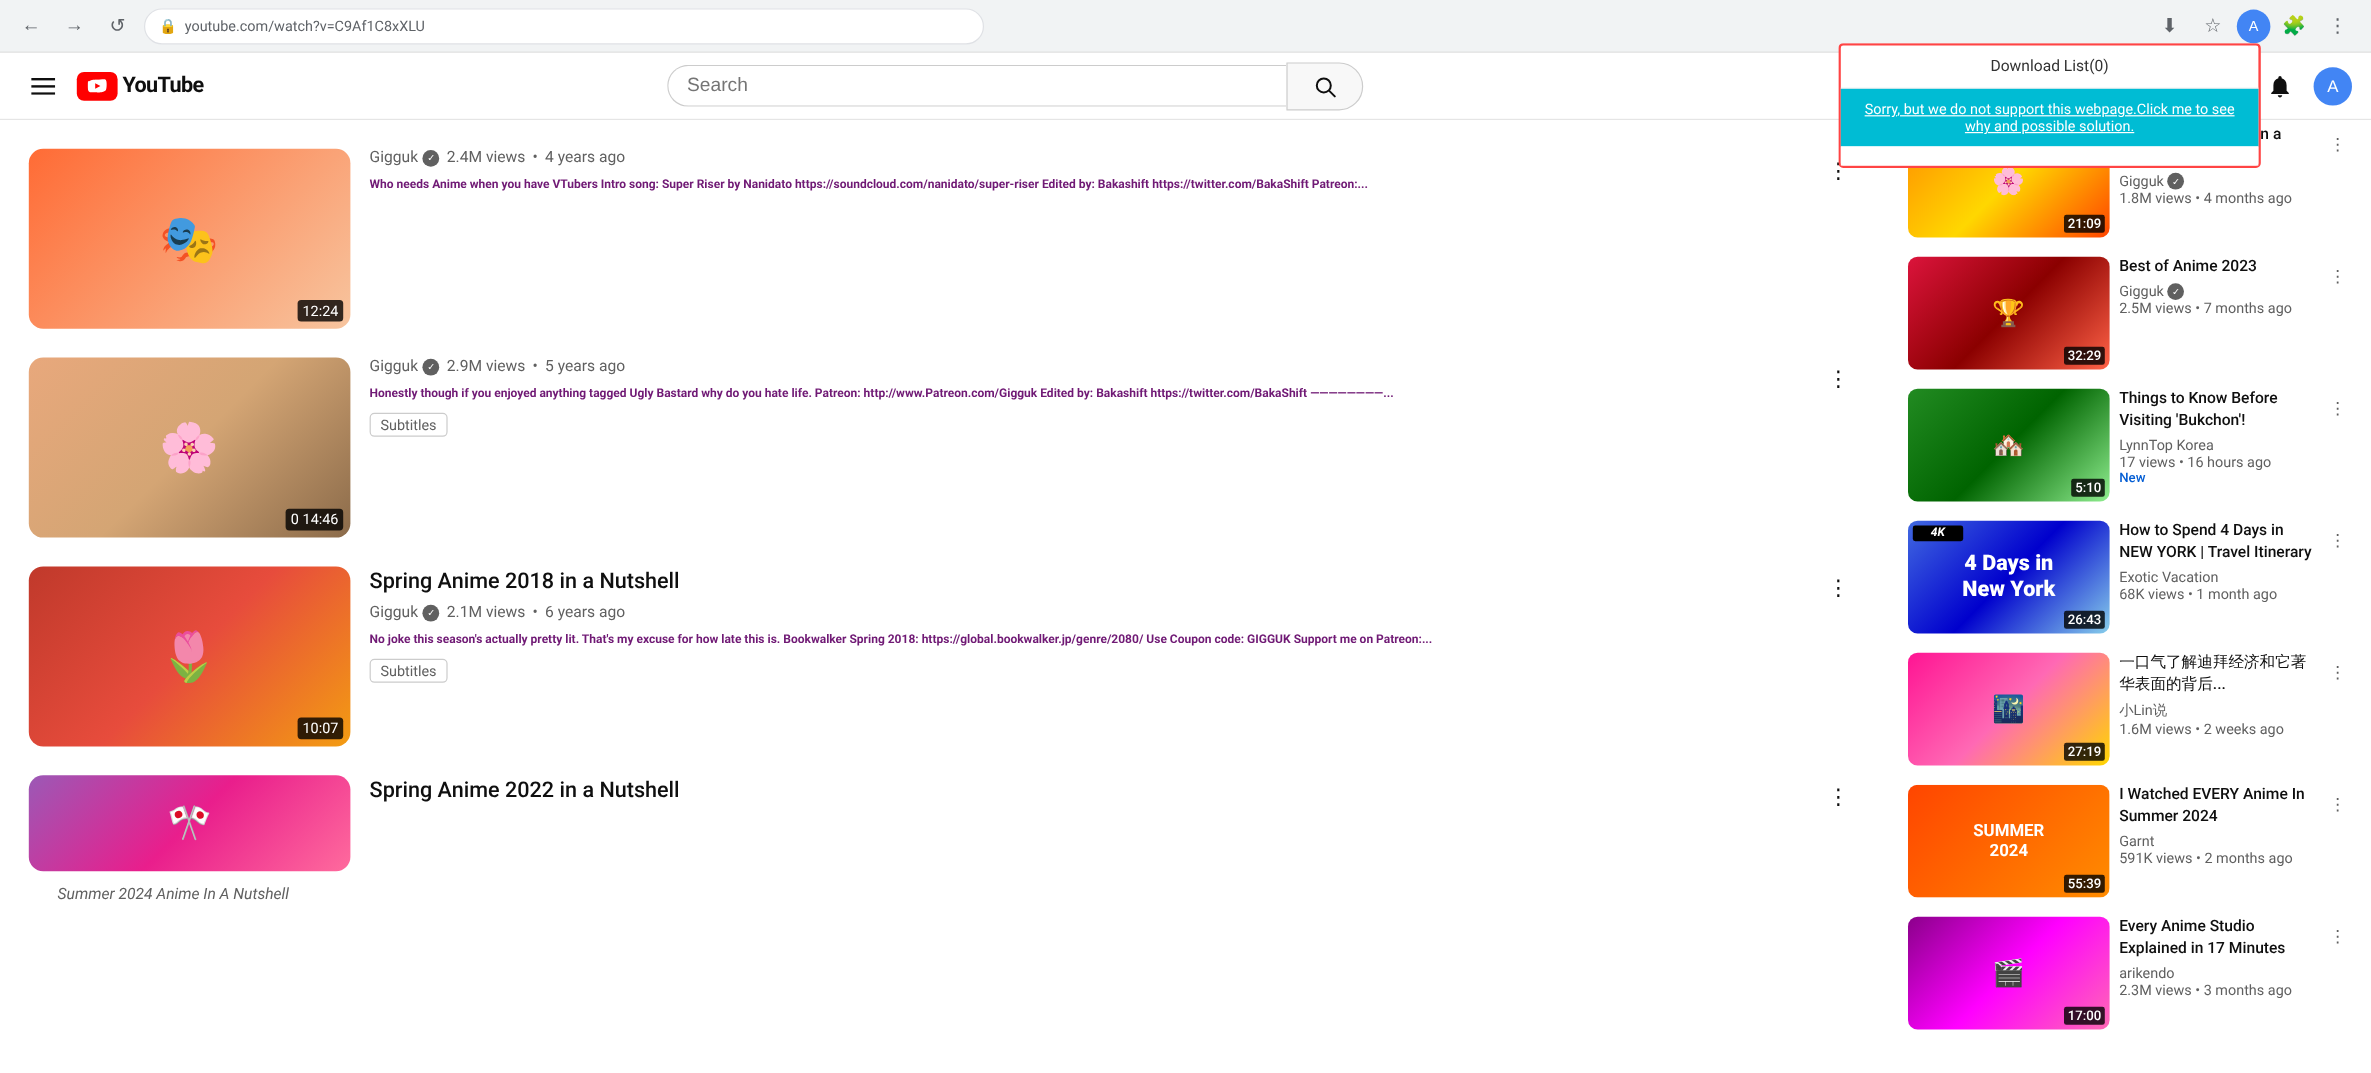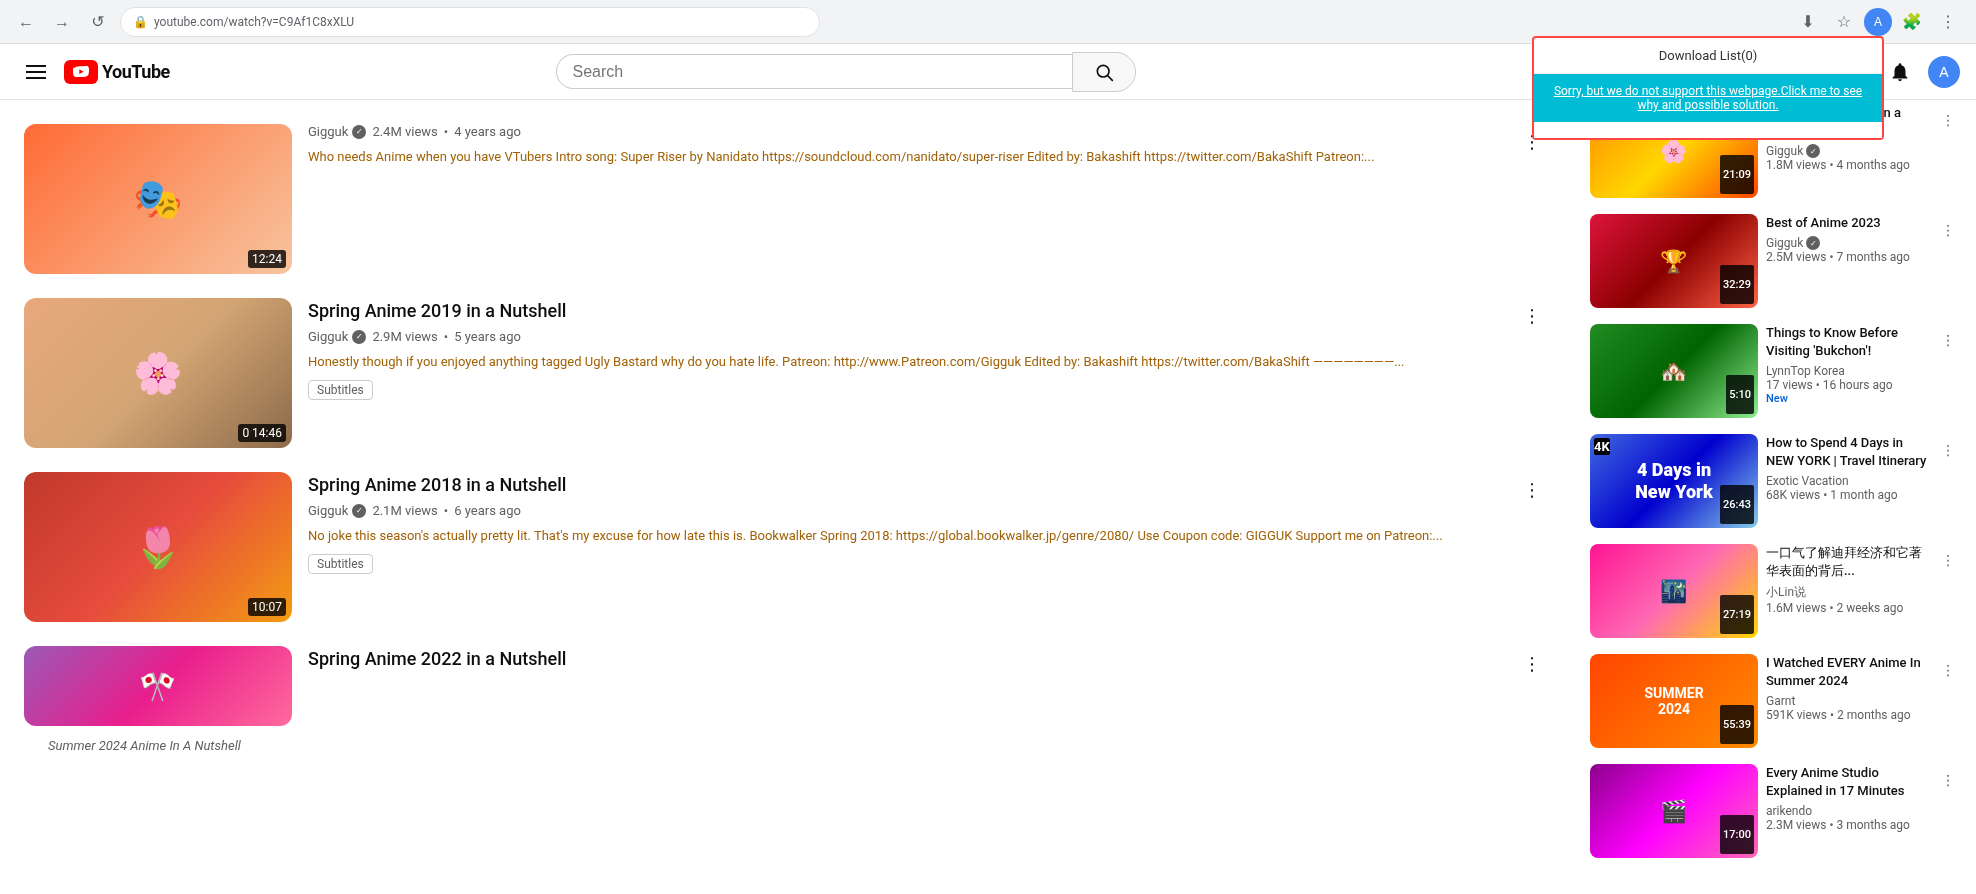--- a/index.html
+++ b/index.html
@@ -236,27 +236,28 @@
       width: 14px; height: 14px;
       background: #606060;
       border-radius: 50%;
       display: inline-flex;
       align-items: center;
       justify-content: center;
       color: #fff;
       font-size: 8px;
     }
     .video-description {
-      font-size: 13px;
-      color: #a16207;
+      font-size: 10px;
+      color: #701a75;
       line-height: 1.5;
       display: -webkit-box;
       -webkit-line-clamp: 2;
       -webkit-box-orient: vertical;
       overflow: hidden;
+      font-weight: bold;
     }
     .subtitle-badge {
       display: inline-block;
       border: 1px solid #ccc;
       border-radius: 4px;
       padding: 2px 8px;
       font-size: 12px;
       color: #606060;
       margin-top: 8px;
     }
@@ -299,21 +300,21 @@
       position: relative;
     }
     .sidebar-duration {
       position: absolute;
       bottom: 4px;
       right: 4px;
       background: rgba(0,0,0,0.8);
       color: #fff;
       font-size: 11px;
       font-weight: 500;
-      padding: 13px 3px;
+      padding: 1px 3px;
       border-radius: 2px;
     }
     .sidebar-info {
       flex: 1;
     }
     .sidebar-title {
       font-size: 13px;
       font-weight: 500;
       line-height: 1.4;
       color: #0f0f0f;
@@ -528,21 +529,20 @@
       </div>
       <button class="video-options-btn">⋮</button>
     </div>
 
     <div class="video-list-item">
       <div class="video-thumbnail thumb-color-2">
         <div class="thumb-art">🌸</div>
         <span class="video-duration">0 14:46</span>
       </div>
       <div class="video-info">
-        <div class="video-title">Spring Anime 2019 in a Nutshell</div>
         <div class="video-meta">
           <span class="channel-name">
             Gigguk
             <span class="verified-badge">✓</span>
           </span>
           <span>2.9M views</span>
           <span>•</span>
           <span>5 years ago</span>
         </div>
         <div class="video-description">
@@ -640,21 +640,21 @@
         <div class="sidebar-new-badge">New</div>
       </div>
       <div class="sidebar-options">
         <button class="sidebar-options-btn">⋮</button>
       </div>
     </div>
 
     <div class="sidebar-item">
       <div class="sidebar-thumb st-4" style="position:relative;">
         <div style="width:100%;height:100%;display:flex;align-items:center;justify-content:center;font-size:18px;font-weight:900;color:#fff;text-align:center;padding:8px;line-height:1.2;">4 Days in<br>New York</div>
-        <div style="position:absolute;top:4px;left:4px;background:#000;color:#fff;font-size:13px;font-weight:700;padding:1px 0;border-radius:2px;">4K</div>
+        <div style="position:absolute;top:4px;left:4px;background:#000;color:#fff;font-size:10px;font-weight:700;padding:1px 15px;border-radius:2px;font-style:italic;">4K</div>
         <span class="sidebar-duration">26:43</span>
       </div>
       <div class="sidebar-info">
         <div class="sidebar-title">How to Spend 4 Days in NEW YORK | Travel Itinerary</div>
         <div class="sidebar-channel">Exotic Vacation</div>
         <div class="sidebar-views">68K views • 1 month ago</div>
       </div>
       <div class="sidebar-options">
         <button class="sidebar-options-btn">⋮</button>
       </div>

